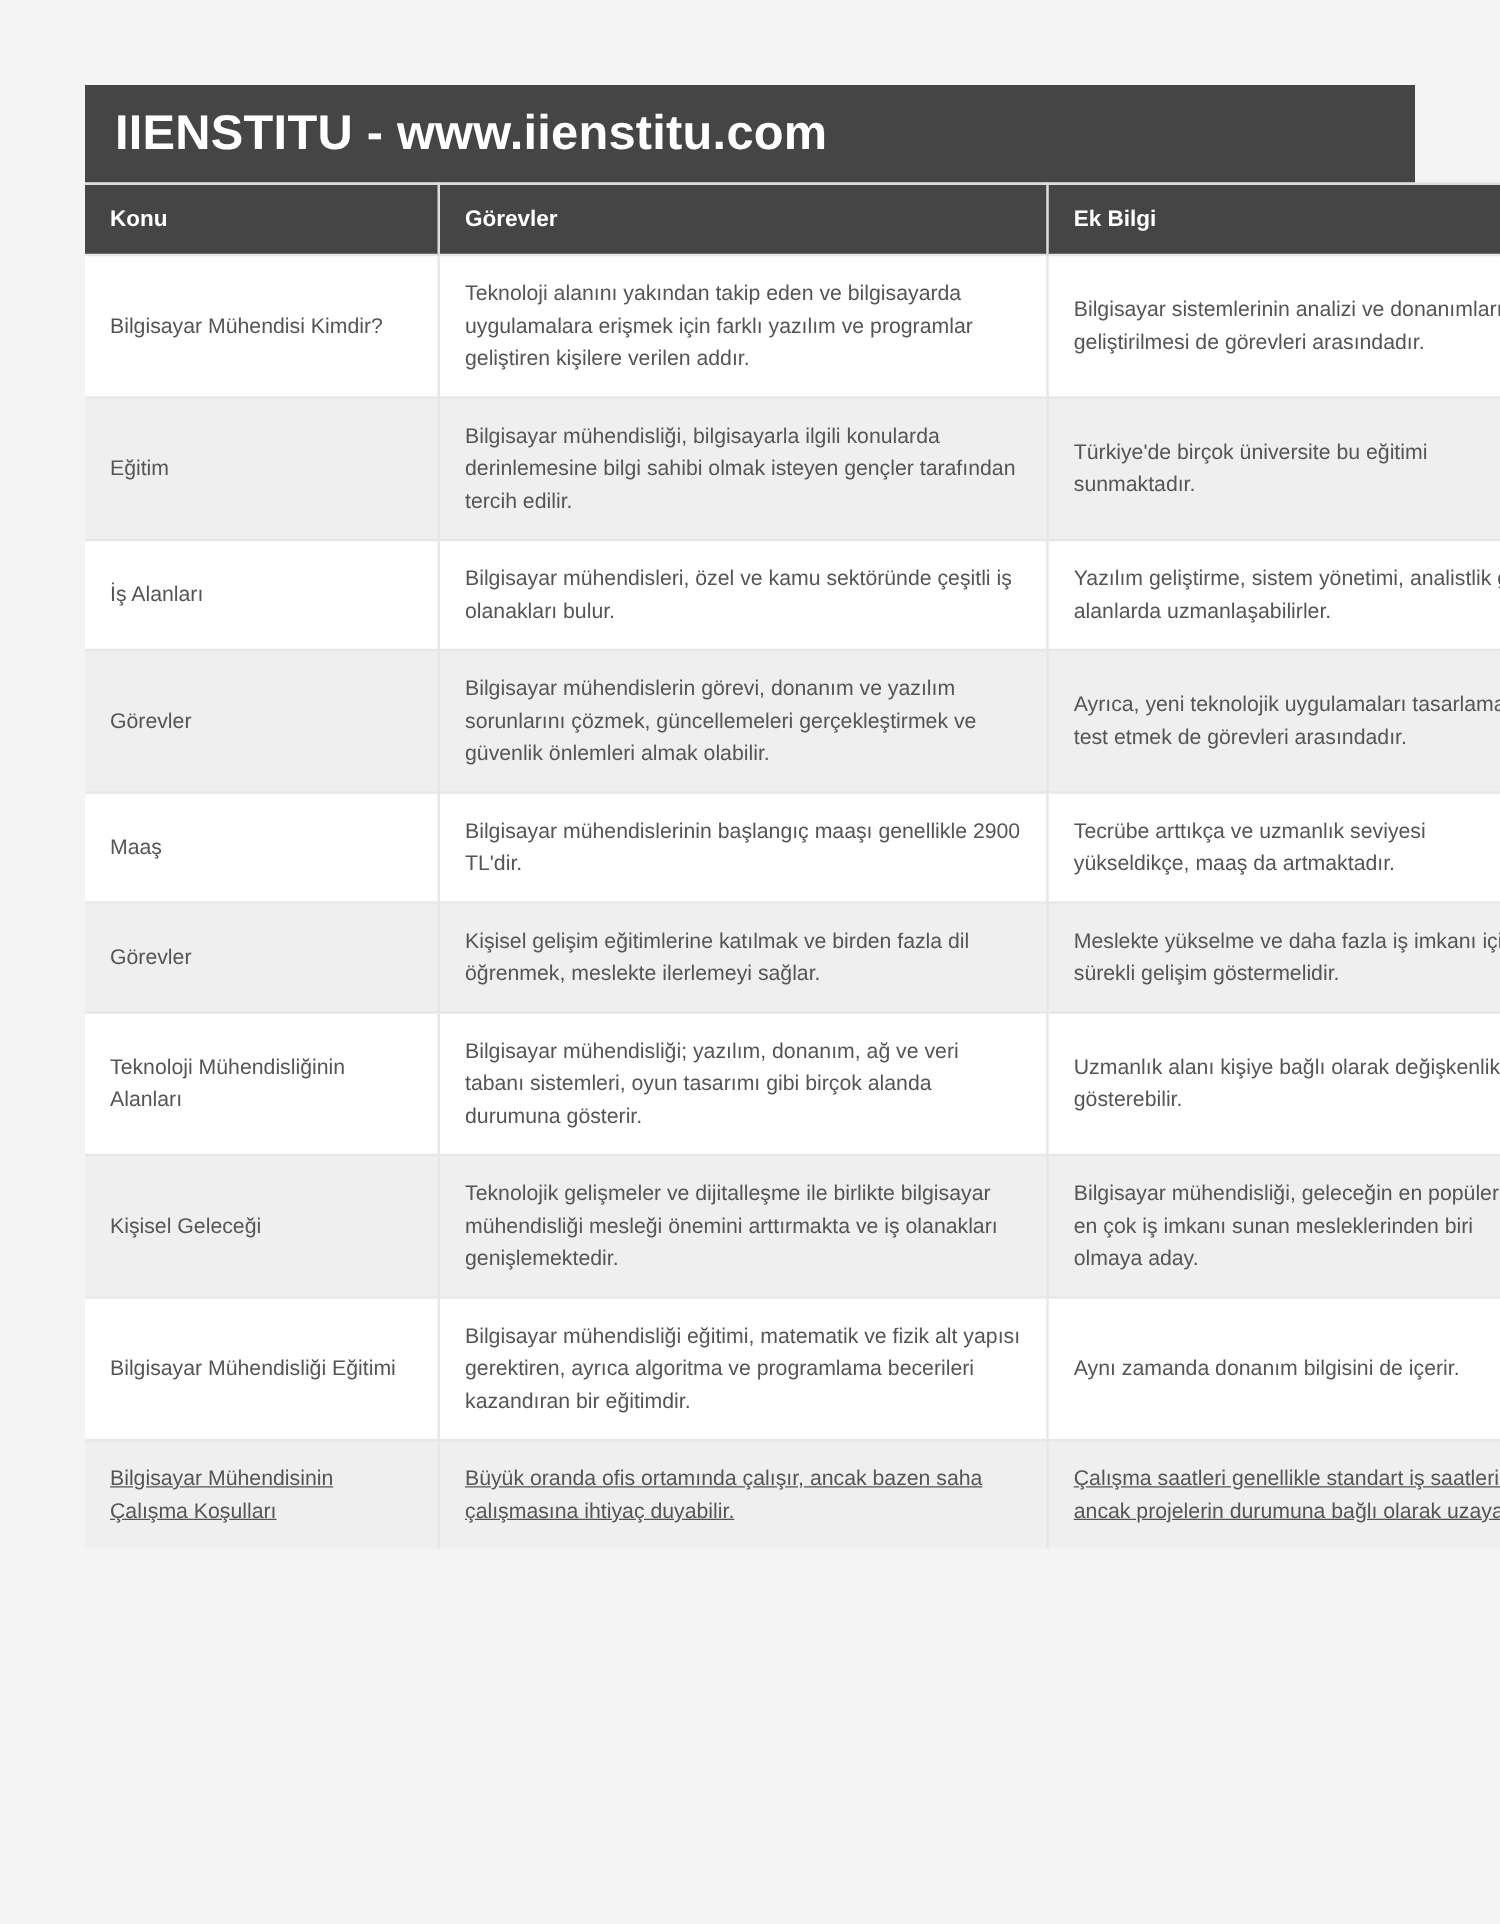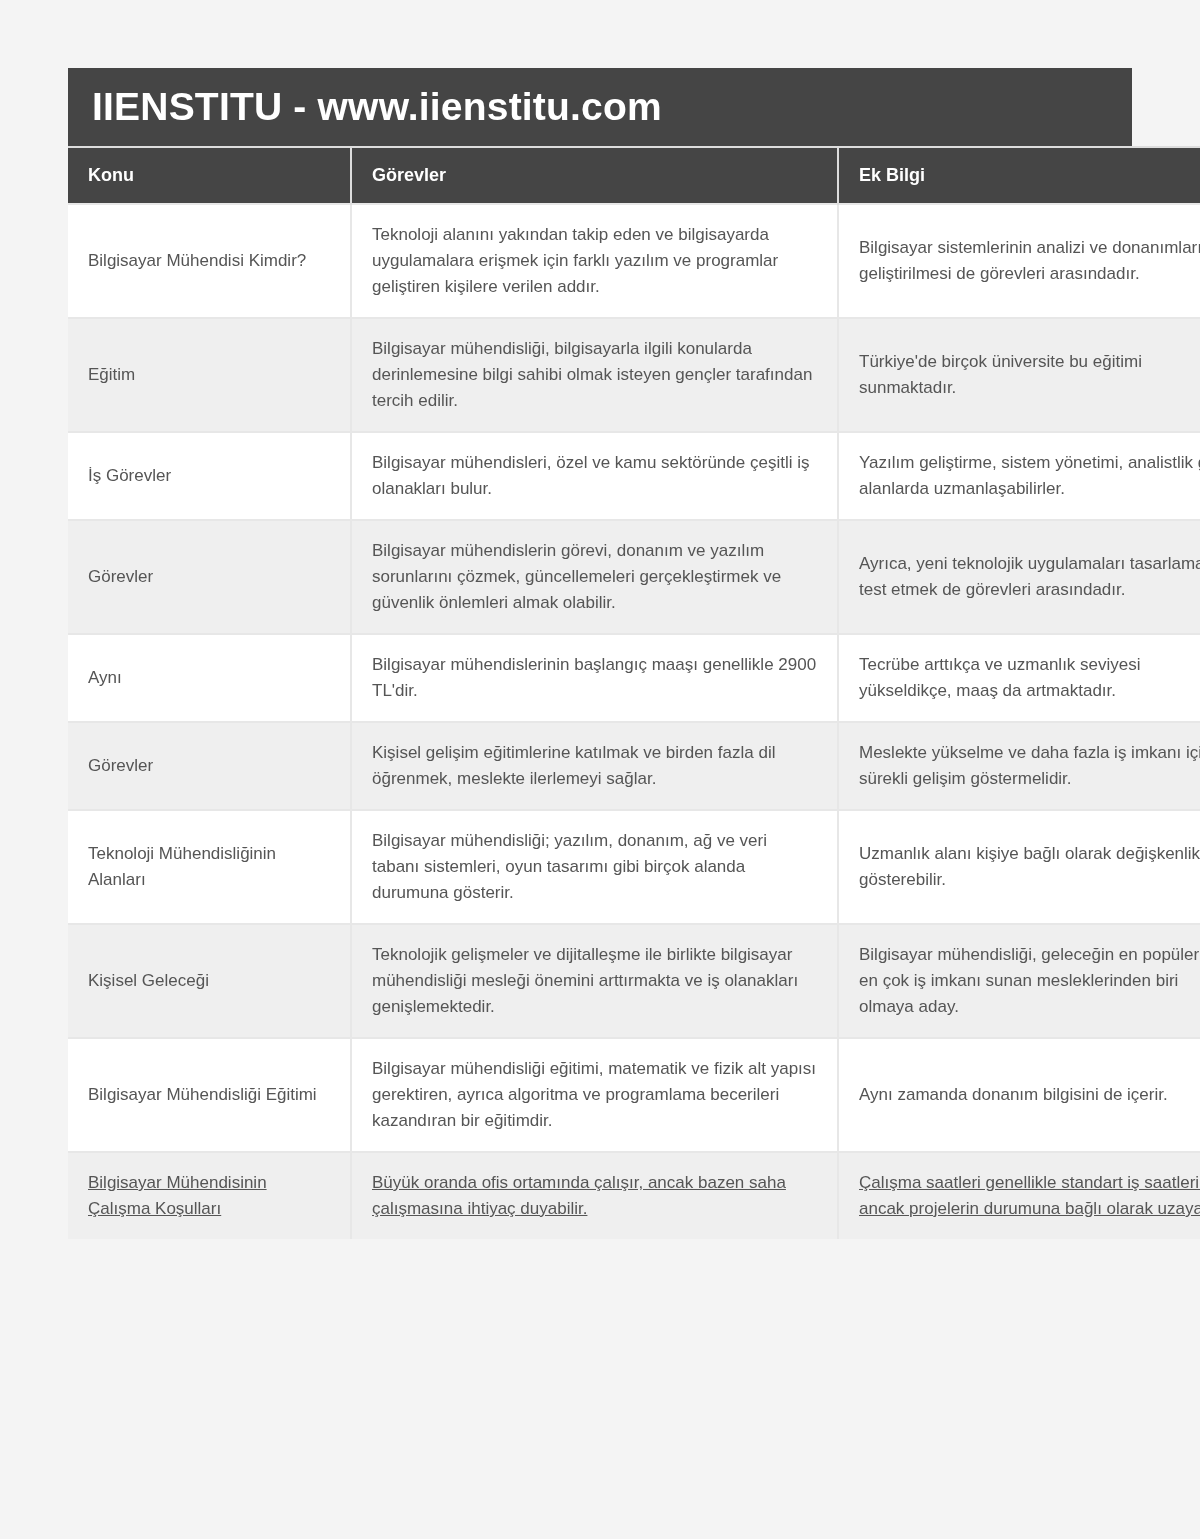--- a/index.html
+++ b/index.html
@@ -81,31 +81,31 @@
         <td>Bilgisayar Mühendisi Kimdir?</td>
         <td>Teknoloji alanını yakından takip eden ve bilgisayarda uygulamalara erişmek için farklı yazılım ve programlar geliştiren kişilere verilen addır.</td>
         <td>Bilgisayar sistemlerinin analizi ve donanımların geliştirilmesi de görevleri arasındadır.</td>
       </tr>
       <tr>
         <td>Eğitim</td>
         <td>Bilgisayar mühendisliği, bilgisayarla ilgili konularda derinlemesine bilgi sahibi olmak isteyen gençler tarafından tercih edilir.</td>
         <td>Türkiye'de birçok üniversite bu eğitimi sunmaktadır.</td>
       </tr>
       <tr>
-        <td>İş Görevler</td>
+        <td>İş Alanları</td>
         <td>Bilgisayar mühendisleri, özel ve kamu sektöründe çeşitli iş olanakları bulur.</td>
         <td>Yazılım geliştirme, sistem yönetimi, analistlik gibi alanlarda uzmanlaşabilirler.</td>
       </tr>
       <tr>
         <td>Görevler</td>
         <td>Bilgisayar mühendislerin görevi, donanım ve yazılım sorunlarını çözmek, güncellemeleri gerçekleştirmek ve güvenlik önlemleri almak olabilir.</td>
         <td>Ayrıca, yeni teknolojik uygulamaları tasarlamak ve test etmek de görevleri arasındadır.</td>
       </tr>
       <tr>
-        <td>Aynı</td>
+        <td>Maaş</td>
         <td>Bilgisayar mühendislerinin başlangıç maaşı genellikle 2900 TL'dir.</td>
         <td>Tecrübe arttıkça ve uzmanlık seviyesi yükseldikçe, maaş da artmaktadır.</td>
       </tr>
       <tr>
         <td>Görevler</td>
         <td>Kişisel gelişim eğitimlerine katılmak ve birden fazla dil öğrenmek, meslekte ilerlemeyi sağlar.</td>
         <td>Meslekte yükselme ve daha fazla iş imkanı için sürekli gelişim göstermelidir.</td>
       </tr>
       <tr>
         <td>Teknoloji Mühendisliğinin Alanları</td>

